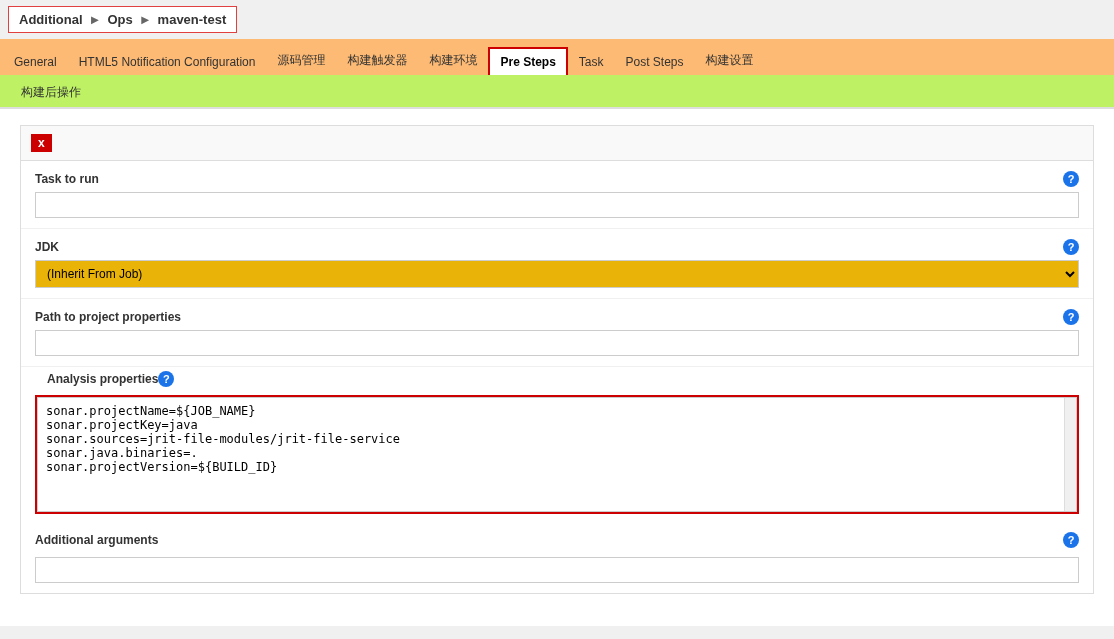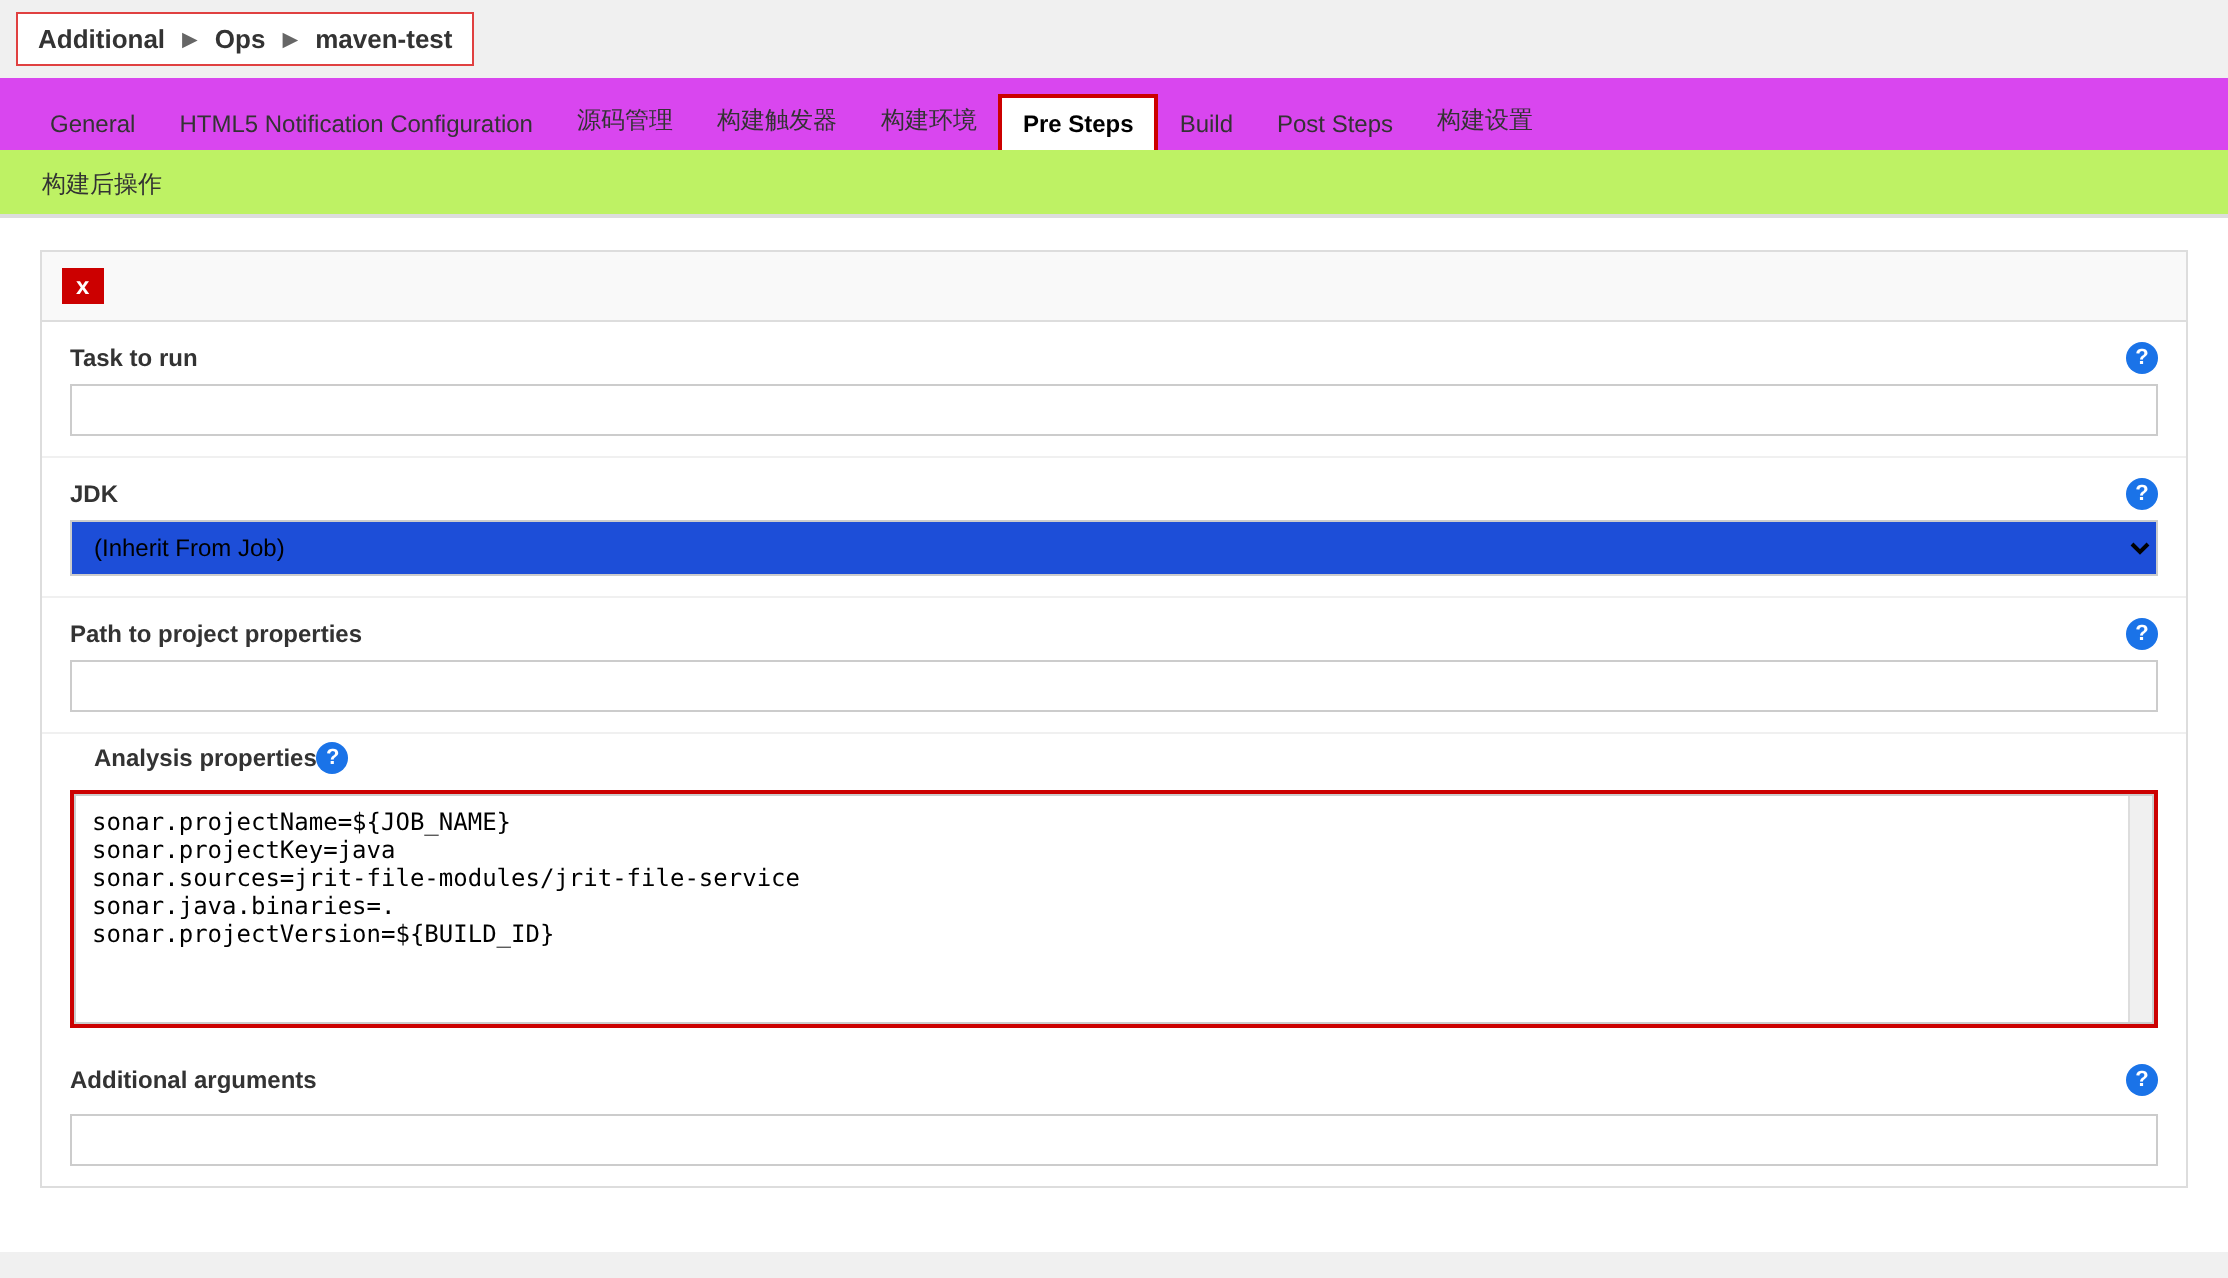--- a/index.html
+++ b/index.html
@@ -146,21 +146,21 @@
       outline: none;
       background: #fff;
     }
 
     .select-input {
       width: 100%;
       border: 1px solid #ccc;
       padding: 5px 7px;
       font-size: 12px;
       outline: none;
-      background: #1d4ed8;
+      background: #eab308;
       appearance: auto;
     }
 
     .analysis-props-label-row {
       display: flex;
       align-items: center;
       margin-bottom: 8px;
       margin-left: 12px;
     }
 
@@ -196,22 +196,22 @@
       width: 1114px;
       min-height: 639px;
       background: #f0f0f0;
       overflow: hidden;
     }
 
     .tab-row1 {
       display: flex;
       flex-wrap: nowrap;
       align-items: flex-end;
-      padding: 6px 10px 0 14px;
-      background: #d946ef;
+      padding: 6px 10px 0 3px;
+      background: #fdba74;
     }
 
     .tabs-wrapper {
       background: #f5f5f5;
       border-bottom: 1px solid #ddd;
     }
   </style>
 </head>
 <body>
 
@@ -227,21 +227,21 @@
 
   <div class="tabs-wrapper">
     <div class="tab-row1">
 
     <div class="tab">General</div>
         <div class="tab">HTML5 Notification Configuration</div>
         <div class="tab">源码管理</div>
         <div class="tab">构建触发器</div>
         <div class="tab">构建环境</div>
         <div class="tab active">Pre Steps</div>
-        <div class="tab">Build</div>
+        <div class="tab">Task</div>
         <div class="tab">Post Steps</div>
         <div class="tab">构建设置</div>
       </div>
     <div style="padding: 2px 10px 0 10px; background: #bef264;">
 
     <div class="tab">构建后操作</div>
       </div>
   </div>
 
   <div class="content-area">

